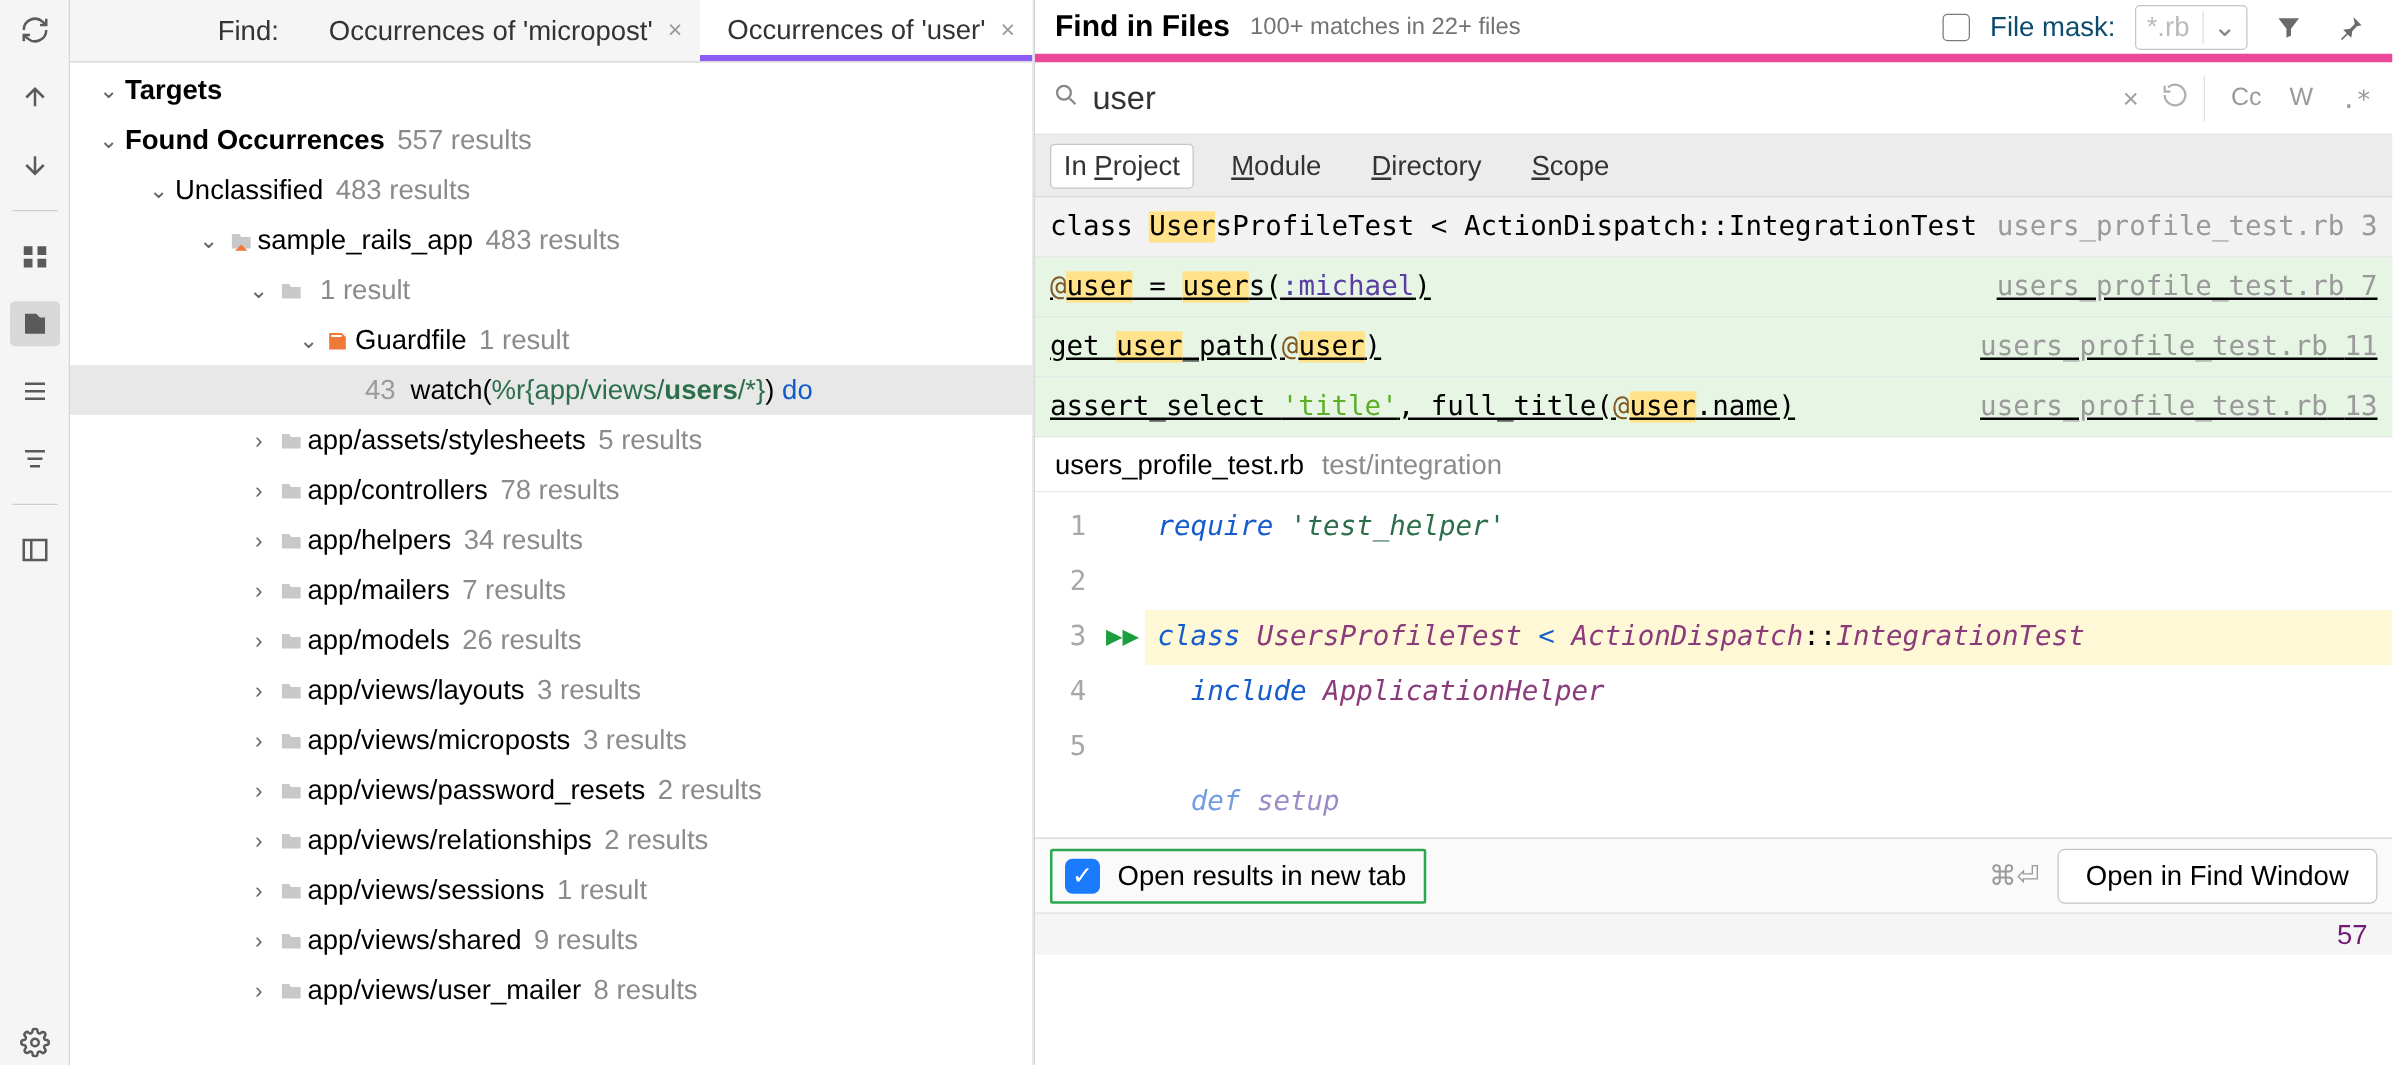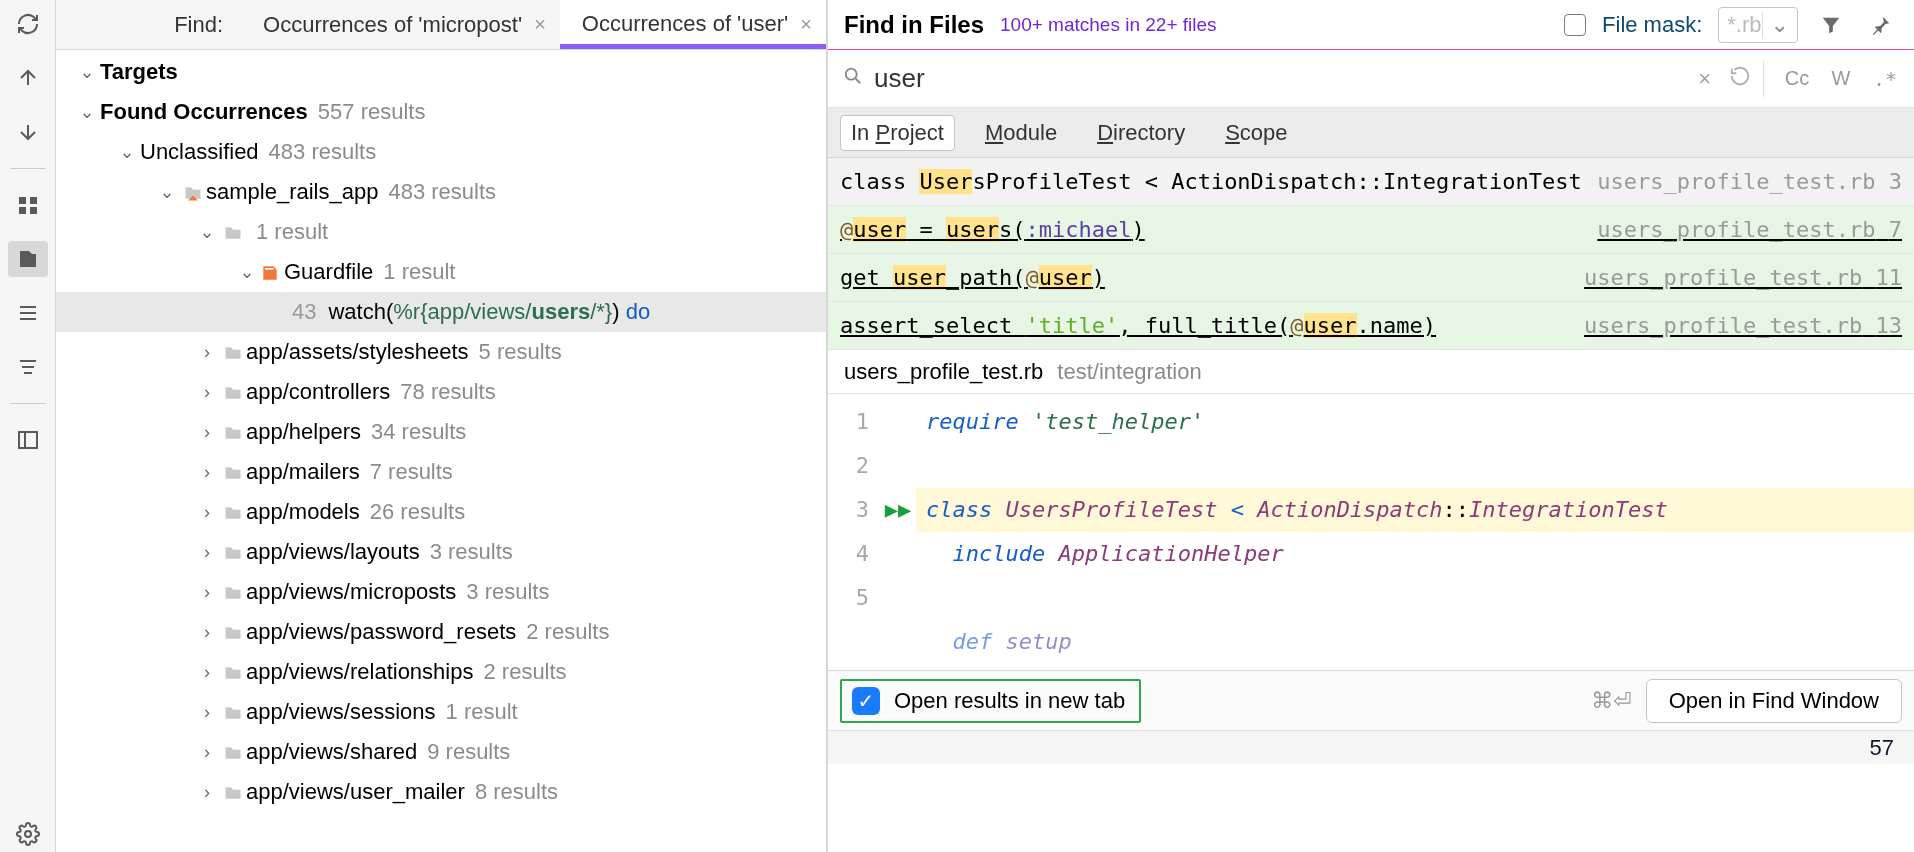--- a/index.html
+++ b/index.html
@@ -27,27 +27,27 @@
 .folder-icon { width:26px; text-align:center; }
 .folder-icon svg, .file-icon svg { width:20px; height:20px; vertical-align:middle; }
 .muted { color:#8b8b8b; margin-left:10px; }
 .bold { font-weight:600; }
 .code-line .num { color:#9a9a9a; margin-right:12px; }
 .code-line .regex { color:#2b6f4b; }
 .code-line .kw { color:#145bcc; }
 
 
 .right-panel { flex:1; display:flex; flex-direction:column; background:#fff; border-left:1px solid #d6d6d6; }
-.fif-header { display:flex; align-items:center; height:50px; padding:0 16px; gap:16px; border-bottom:1px solid #ec4899; }
+.fif-header { display:flex; align-items:center; height:50px; padding:0 16px; gap:16px; border-bottom:7px solid #ec4899; }
 .fif-title { font-weight:700; font-size:24px; }
-.fif-summary { color:#6d28d9; font-size:19px; }
+.fif-summary { color:#737373; font-size:19px; }
 .fif-header .spacer { flex:1; }
 .filemask-cb { width:22px; height:22px; border:1.5px solid #7a7a7a; border-radius:4px; }
 .filemask-label { color:#0c4a6e; }
-.filemask-field { display:flex; align-items:center; border:1px solid #c5c5c5; border-radius:4px; height:36px; color:#bbb; background:#fff; padding:0 8px; }
+.filemask-field { display:flex; align-items:center; border:1px solid #c5c5c5; border-radius:4px; height:36px; color:#bbb; background:#fff; padding:0 8px; gap:10px; }
 .filemask-caret { border-left:1px solid #ddd; padding-left:8px; color:#888; }
 .hdr-icon { width:34px; height:34px; display:flex; align-items:center; justify-content:center; color:#6a6a6a; cursor:pointer; }
 .hdr-icon svg { width:22px; height:22px; }
 
 .search-row { display:flex; align-items:center; height:58px; padding:0 10px; border-bottom:1px solid #e2e2e2; background:#fff; gap:6px; }
 .search-icon { color:#888; width:30px; text-align:center; }
 .search-input { flex:1; border:none; outline:none; font-size:26px; color:#333; }
 .search-clear { color:#a0a0a0; cursor:pointer; padding:0 6px; }
 .hist-icon { color:#b0b0b0; width:34px; text-align:center; cursor:pointer; }
 .search-opts { display:flex; gap:6px; border-left:1px solid #e0e0e0; padding-left:14px; }
@@ -81,21 +81,21 @@
 .str2 { color:#2b6f4b; font-style:italic; }
 .mdef { color:#155dcc; font-style:italic; }
 .mname { color:#5a3ea5; font-style:italic; }
 .play { color:#1a9e3e; }
 
 .bottom-row { display:flex; align-items:center; height:60px; padding:0 12px; border-top:1px solid #d6d6d6; background:#fafafa; gap:14px; }
 .cb-wrap { display:flex; align-items:center; gap:14px; border:2.5px solid #2aa84f; padding:6px 14px 6px 10px; border-radius:2px; }
 .cb-box { width:28px; height:28px; border-radius:6px; background:#1a7bff; display:flex; align-items:center; justify-content:center; color:#fff; font-size:20px; }
 .cmd-hint { color:#9a9a9a; font-size:22px; margin-left:auto; }
 .open-fw-btn { border:1px solid #c5c5c5; border-radius:6px; background:#fff; padding:8px 22px; font-size:22px; cursor:pointer; }
-.status { display:flex; align-items:center; justify-content:flex-end; height:34px; padding:0 20px; color:#0f172a; background:#f5f5f5; border-top:1px solid #e2e2e2; }
+.status { display:flex; align-items:center; justify-content:flex-end; height:34px; padding:0 20px; color:#701a75; background:#f5f5f5; border-top:1px solid #e2e2e2; }
 </style>
 </head>
 <body>
 
 <div class="left-toolbar">
   <div class="tool-btn">
       <svg viewBox="0 0 24 24" fill="none" stroke="currentColor" stroke-width="2">
         <path d="M3 12a9 9 0 0 1 15-6.7L21 8"></path>
         <path d="M21 3v5h-5"></path>
         <path d="M21 12a9 9 0 0 1-15 6.7L3 16"></path>

